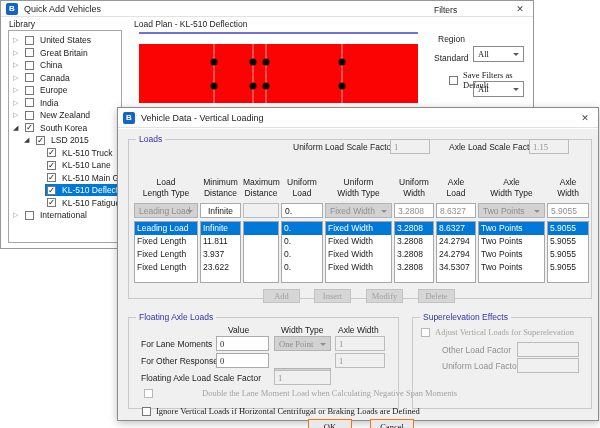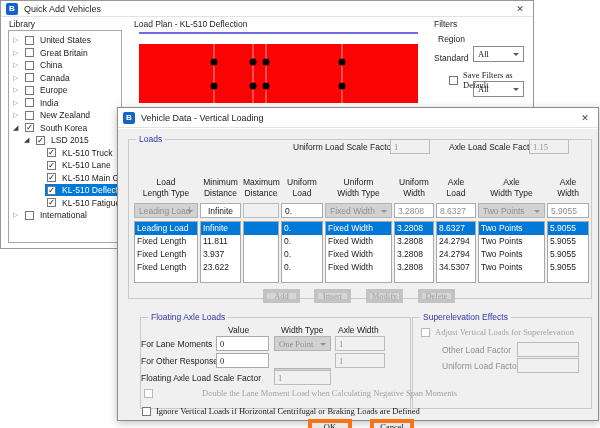--- a/index.html
+++ b/index.html
@@ -51,21 +51,21 @@
   .tb { border:1px solid #ababab; background:#fff; font-size:8.5px; display:flex;
         align-items:center; padding:0 3px; white-space:nowrap; overflow:hidden; }
   .tb.ro { background:#f0f0f0; color:#8f8f8f; border-color:#bcbcbc; }
   .tb.gt { color:#8f8f8f; }
   .tb.ctr { justify-content:center; }
   .cbrow { display:flex; align-items:center; font-size:8.5px; }
   .cbrow .cb { margin-right:5px; }
   .cbrow.dis { color:#a3a3a3; }
   .cbrow.dis .cb { border-color:#b8b8b8; }
   .btn { display:flex; align-items:center; justify-content:center; font-size:8.5px;
-         background:#e9e9e9; border:4px solid #f97316; }
+         background:#e9e9e9; border:1px solid #f97316; }
   .btn.dis { background:#d6d6d6; border-color:#c3c3c3; color:#a0a0a0; }
 
   
   #dialog { left:117px; top:107px; width:482px; height:314px; border-color:#8c8c8c;
             box-shadow:0 2px 8px rgba(0,0,0,0.25); }
   #dlg-client { position:absolute; left:0; top:21px; right:0; bottom:0; background:#f0f0f0; }
   .group { position:absolute; border:1px solid #c9c9c9; }
   .glabel { position:absolute; top:-6px; left:7px; background:#f0f0f0; padding:0 3px;
             color:#3333a8; font-size:8.5px; white-space:nowrap;text-align:right; }
   .flabel { position:absolute; font-size:8.5px; white-space:nowrap; color:#222; }
@@ -220,21 +220,21 @@
     <div class="dot" style="left:75px;  top:18px;"></div>
     <div class="dot" style="left:114px; top:18px;"></div>
     <div class="dot" style="left:127px; top:18px;"></div>
     <div class="dot" style="left:203px; top:18px;"></div>
     <div class="dot" style="left:75px;  top:42px;"></div>
     <div class="dot" style="left:114px; top:42px;"></div>
     <div class="dot" style="left:127px; top:42px;"></div>
     <div class="dot" style="left:203px; top:42px;"></div>
   </div>
 
-  <span class="flabel" style="left:433px; top:18px;">Filters</span>
+  <span class="flabel" style="left:433px; top:4px;">Filters</span>
   <span class="flabel" style="left:437px; top:33px;">Region</span>
   <div class="dd abs" style="left:472px; top:29px; width:51px; height:16px;">
     <span>All</span>
     <span class="chev"></span>
   </div>
   <span class="flabel" style="left:433px; top:52px;">Standard</span>
   <div class="dd abs" style="left:472px; top:48px; width:51px; height:16px;">
     <span>All</span>
     <span class="chev"></span>
   </div>
@@ -412,21 +412,21 @@
           <div class="trow">5.9055</div>
         </div>
       </div>
     </div>
 
     <div class="btn dis abs" style="left:145px; top:160px; width:37px; height:14px;">Add</div>
     <div class="btn dis abs" style="left:196px; top:160px; width:37px; height:14px;">Insert</div>
     <div class="btn dis abs" style="left:248px; top:160px; width:37px; height:14px;">Modify</div>
     <div class="btn dis abs" style="left:300px; top:160px; width:37px; height:14px;">Delete</div>
 
-    <div class="group" style="left:10px; top:188px; width:271px; height:92px;margin-left:12px;">
+    <div class="group" style="left:10px; top:188px; width:271px; height:92px;">
       <span class="glabel">Floating Axle Loads</span>
     </div>
     <span class="flabel" style="left:110px; top:196px;">Value</span>
     <span class="flabel" style="left:163px; top:196px;">Width Type</span>
     <span class="flabel" style="left:220px; top:196px;">Axle Width</span>
 
     <span class="flabel" style="left:23px; top:210px;">For Lane Moments</span>
     <div class="tb abs" style="left:98px; top:207px; width:53px; height:15px;">
       <span>0</span>
     </div>

